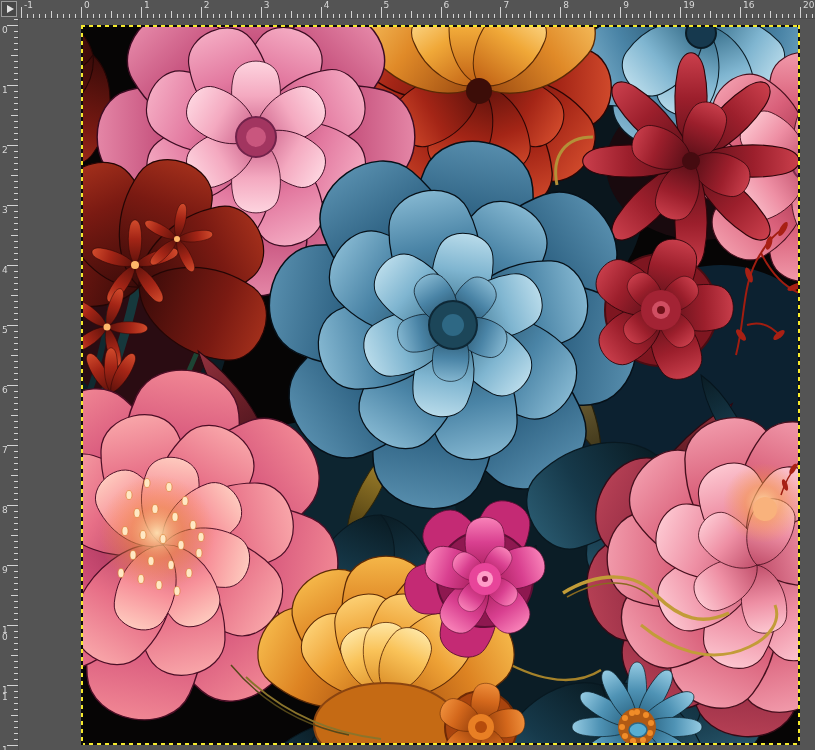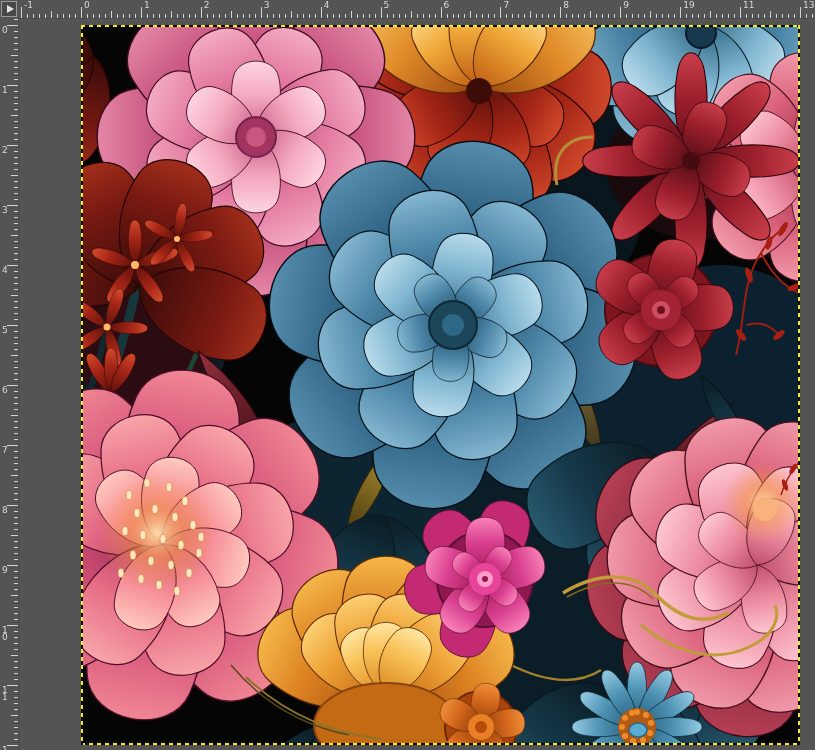--- a/index.html
+++ b/index.html
@@ -165,32 +165,32 @@
       <div class="h-tick" style="left: 668.192px; height: 4px;"></div>
       <div class="h-tick" style="left: 674.184px; height: 4px;"></div>
       <div class="h-tick" style="left: 680.176px; height: 4px;"></div>
       <div class="h-tick" style="left: 686.168px; height: 4px;"></div>
       <div class="h-tick" style="left: 692.16px; height: 7px;"></div>
       <div class="h-tick" style="left: 698.152px; height: 4px;"></div>
       <div class="h-tick" style="left: 704.144px; height: 4px;"></div>
       <div class="h-tick" style="left: 710.136px; height: 4px;"></div>
       <div class="h-tick" style="left: 716.128px; height: 4px;"></div>
       <div class="h-tick" style="left: 722.12px; height: 11px;"></div>
-      <div class="h-label" style="left: 725.12px;">11</div>
+      <div class="h-label" style="left: 725.12px;">16</div>
       <div class="h-tick" style="left: 728.112px; height: 4px;"></div>
       <div class="h-tick" style="left: 734.104px; height: 4px;"></div>
       <div class="h-tick" style="left: 740.096px; height: 4px;"></div>
       <div class="h-tick" style="left: 746.088px; height: 4px;"></div>
       <div class="h-tick" style="left: 752.08px; height: 7px;"></div>
       <div class="h-tick" style="left: 758.072px; height: 4px;"></div>
       <div class="h-tick" style="left: 764.064px; height: 4px;"></div>
       <div class="h-tick" style="left: 770.056px; height: 4px;"></div>
       <div class="h-tick" style="left: 776.048px; height: 4px;"></div>
       <div class="h-tick" style="left: 782.04px; height: 11px;"></div>
-      <div class="h-label" style="left: 785.04px;">13</div>
+      <div class="h-label" style="left: 785.04px;">20</div>
       <div class="h-tick" style="left: 788.032px; height: 4px;"></div>
       <div class="h-tick" style="left: 794.024px; height: 4px;"></div>
     </div>
   <div id="rulerV" class="ruler ruler-v">
       <div class="v-tick" style="top: 1px; width: 4px;"></div>
       <div class="v-tick" style="top: 7px; width: 11px;"></div>
       <div class="v-label" style="top: 9px;">0</div>
       <div class="v-tick" style="top: 13px; width: 4px;"></div>
       <div class="v-tick" style="top: 19px; width: 4px;"></div>
       <div class="v-tick" style="top: 25px; width: 4px;"></div>

